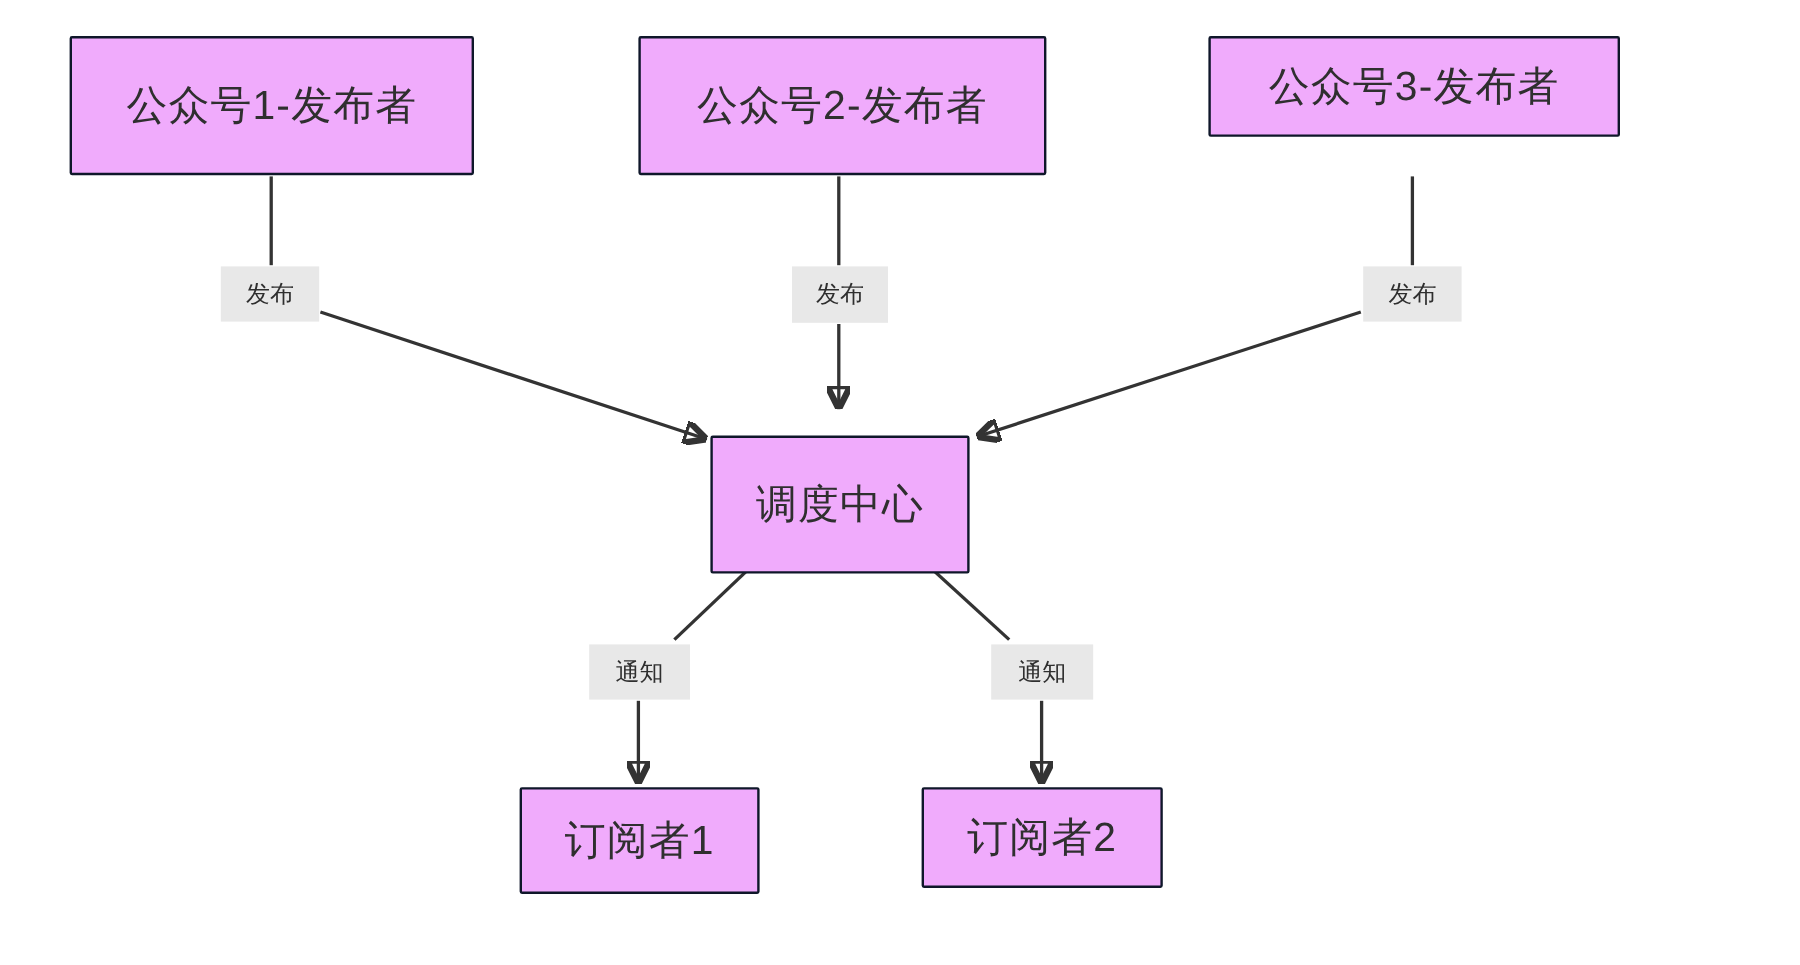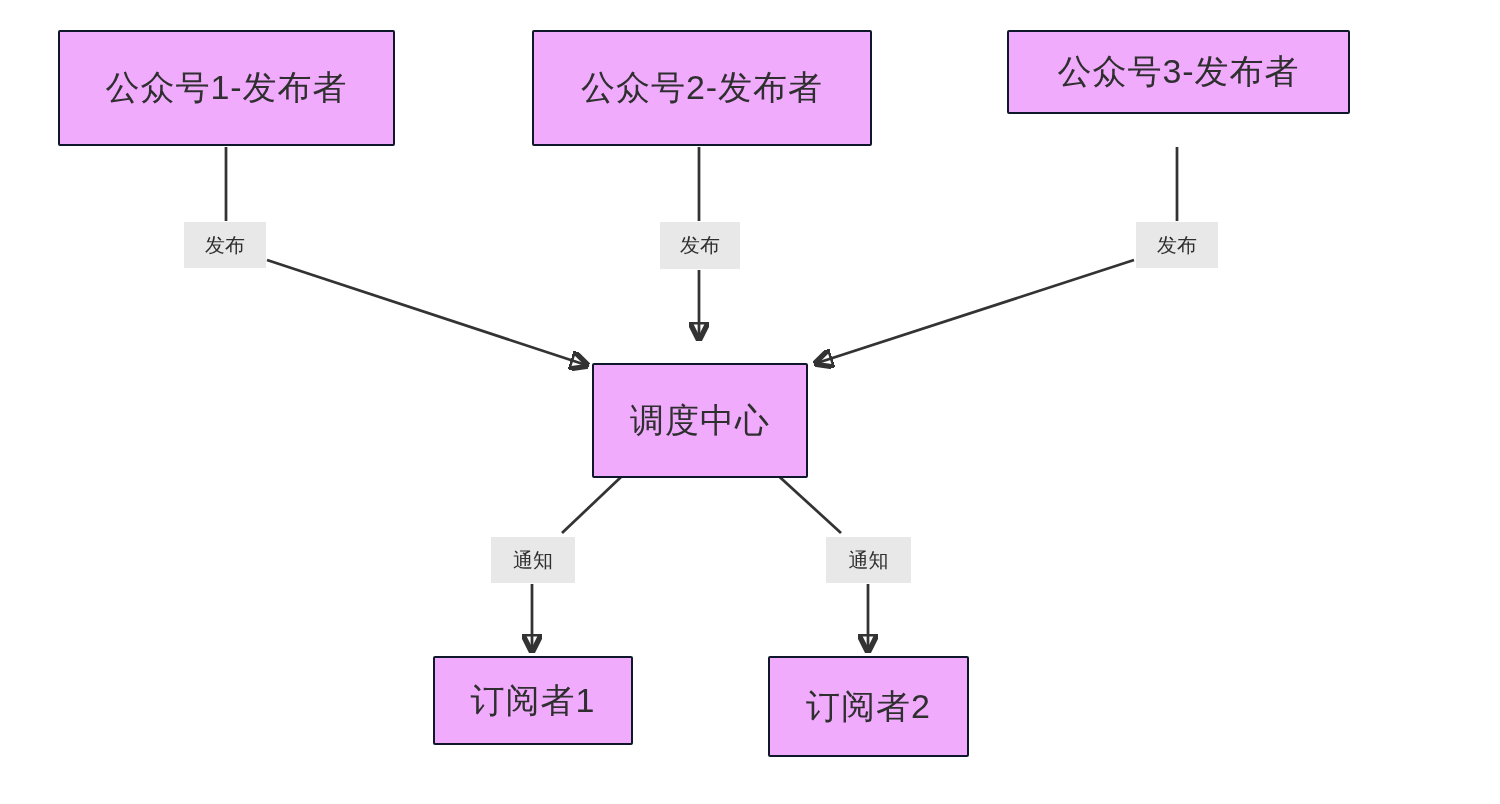--- a/index.html
+++ b/index.html
@@ -55,21 +55,21 @@
     color: #2f2f2f;
     font-size: 20px;
     white-space: nowrap;
   }
   
   #node-pub1   { left: 58px;   top: 30px;  width: 337px; height: 116px; }
   #node-pub2   { left: 532px;  top: 30px;  width: 340px; height: 116px; }
   #node-pub3   { left: 1007px; top: 30px;  width: 343px; height: 84px; }
   #node-center { left: 592px;  top: 343px; width: 216px; height: 115px; margin-top: 20px; }
   #node-sub1   { left: 433px;  top: 656px; width: 200px; height: 89px; }
-  #node-sub2   { left: 768px;  top: 656px; width: 201px; height: 101px; }
+  #node-sub2   { left: 768px;  top: 656px; width: 201px; height: 84px; }
   
   #elabel-pub1   { left: 184px;  top: 222px; width: 82px; height: 46px; }
   #elabel-pub2   { left: 660px;  top: 222px; width: 80px; height: 47px; }
   #elabel-pub3   { left: 1136px; top: 222px; width: 82px; height: 46px; }
   #elabel-notif1 { left: 491px;  top: 537px; width: 84px; height: 46px; }
   #elabel-notif2 { left: 826px;  top: 537px; width: 85px; height: 46px; }
 </style>
 </head>
 <body>
 

